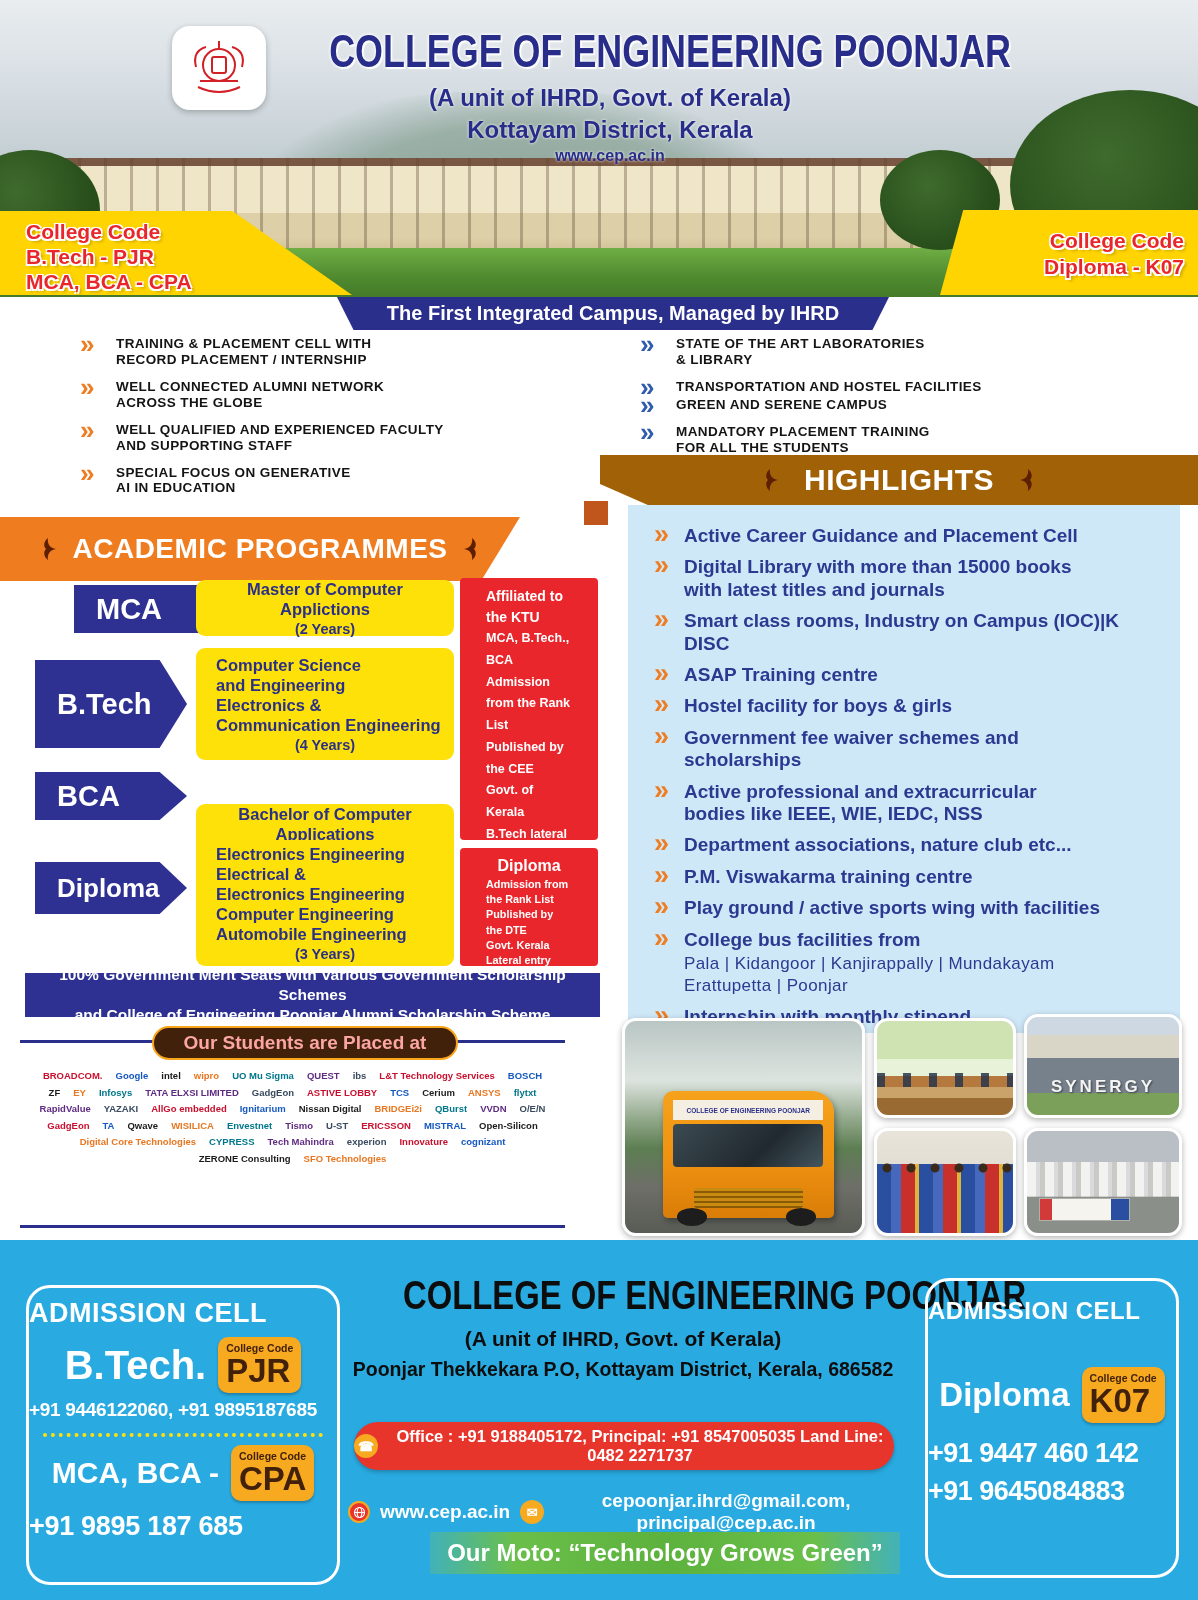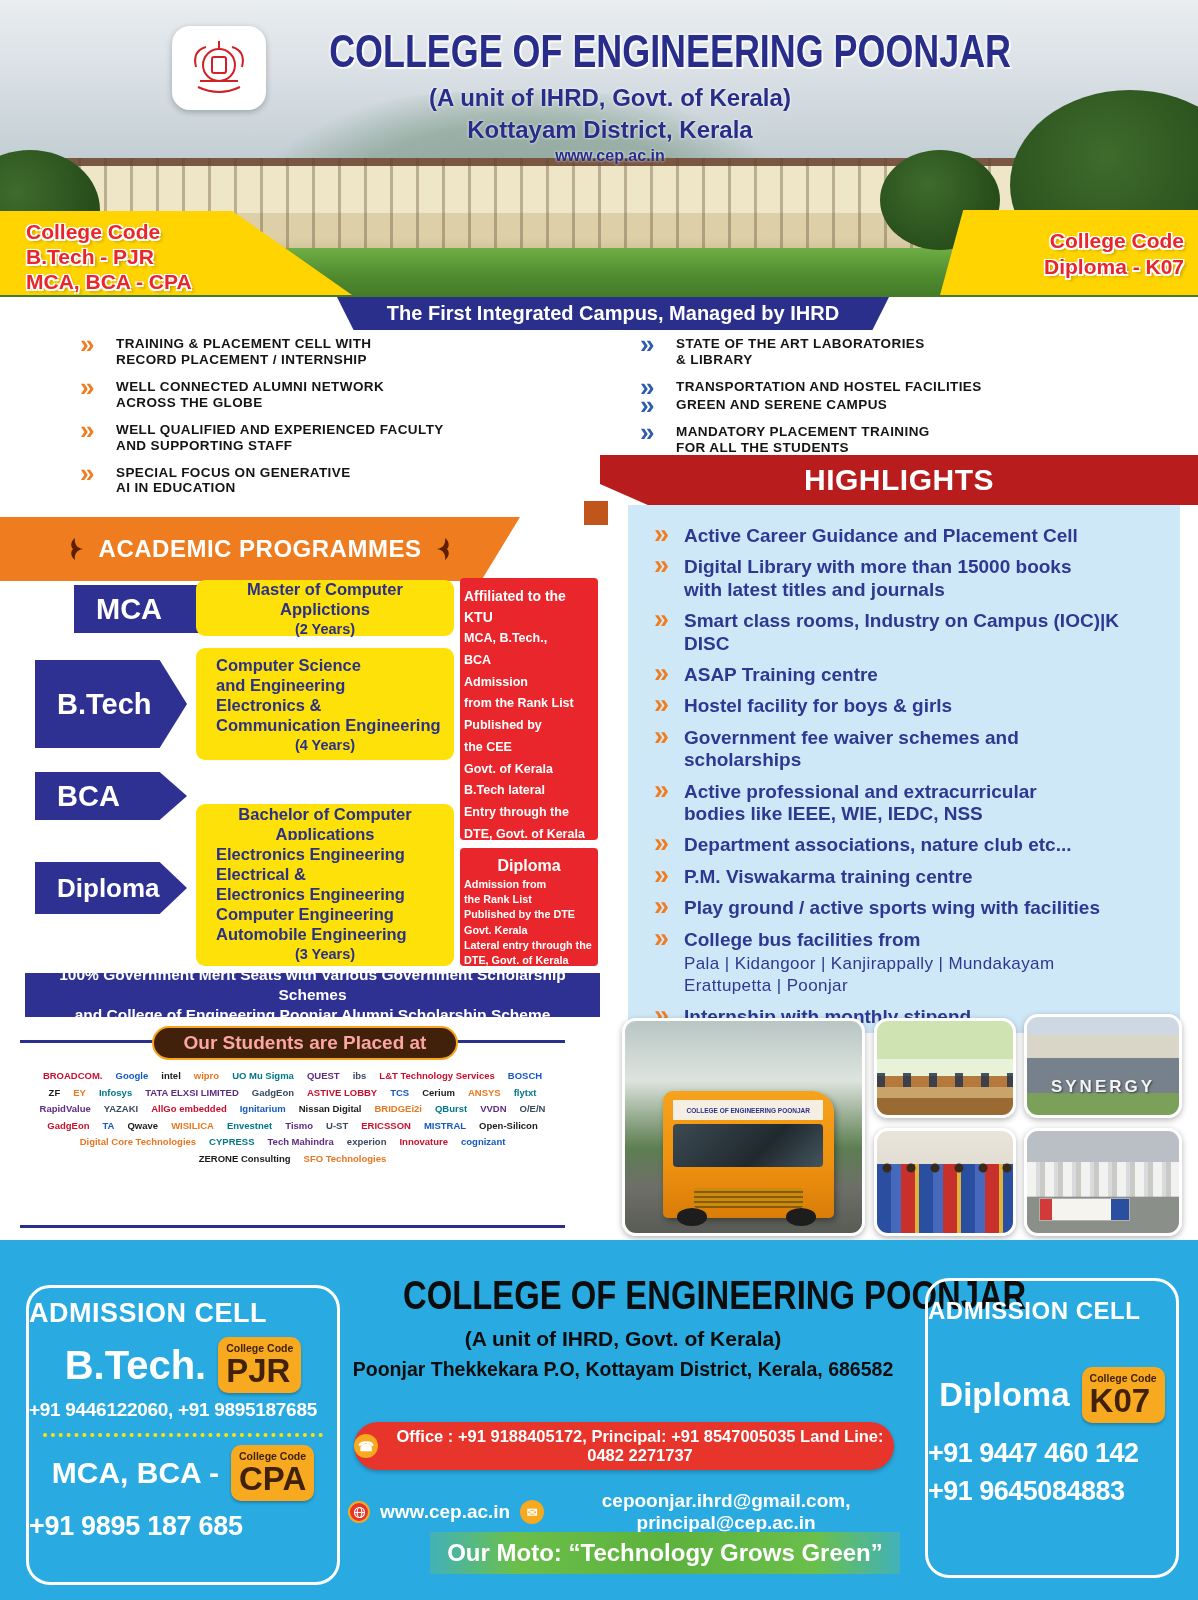--- a/index.html
+++ b/index.html
@@ -50,45 +50,45 @@
   .feat li::before{content:"\00BB";position:absolute;left:0;top:-7px;font-size:26px;font-weight:900;}
   .feat-left{left:80px;top:336px;width:520px;}
   .feat-left li::before{color:#f07c20;}
   .feat-right{left:640px;top:336px;width:545px;}
   .feat-right li::before{color:#2f5cad;}
   .feat-right li:nth-child(2){margin-bottom:2px;}
 
   
   .acad-banner{position:absolute;left:0;top:517px;width:520px;height:64px;background:#f07c20;
     clip-path:polygon(0 0,100% 0,92.5% 100%,0 100%);display:flex;align-items:center;justify-content:center;gap:14px;}
-  .banner-word{color:#fff;font-size:24px;font-weight:900;letter-spacing:.5px;}
+  .banner-word{color:#fff;font-size:28px;font-weight:900;letter-spacing:.5px;}
   .notch{position:absolute;left:584px;top:501px;width:24px;height:24px;background:#c1561c;}
 
   
-  .hl-banner{position:absolute;left:600px;top:455px;width:598px;height:50px;background:#b91c1c;
-    clip-path:polygon(0 0,100% 0,100% 100%,8% 100%,0 58%);display:flex;align-items:center;justify-content:center;gap:24px;flex-direction:column;}
+  .hl-banner{position:absolute;left:600px;top:455px;width:598px;height:50px;background:#a16207;
+    clip-path:polygon(0 0,100% 0,100% 100%,8% 100%,0 58%);display:flex;align-items:center;justify-content:center;gap:24px;}
   .hl-banner .banner-word{font-size:30px;}
   .hl-panel{position:absolute;left:628px;top:505px;width:552px;height:528px;background:#cfe8f8;
     padding:20px 14px 10px 26px;}
   .hl-item{position:relative;padding-left:30px;margin-bottom:9px;}
   .hl-item::before{content:"\00BB";position:absolute;left:0;top:-6px;font-size:27px;font-weight:900;color:#f07c20;}
   .hl-text{font-size:19px;font-weight:800;color:#2b3990;line-height:1.18;}
   .hl-sub{font-size:17px;font-weight:400;color:#2b3990;line-height:1.3;letter-spacing:.4px;margin-top:2px;}
   .hl-sub:empty{display:none;}
 
   
   .arrow{position:absolute;background:#2e3192;color:#fff;font-weight:900;display:flex;align-items:center;
     clip-path:polygon(0 0,82% 0,100% 50%,82% 100%,0 100%);padding-left:22px;font-size:29px;}
   .ybox{position:absolute;background:#ffe10a;border-radius:9px;color:#2b3087;
     display:flex;flex-direction:column;justify-content:center;padding:6px 10px;}
   .pname{font-size:16.5px;font-weight:800;line-height:1.22;}
   .pdur{font-size:14.5px;font-weight:800;text-align:center;margin-top:2px;}
   .ybox.center .pname{text-align:center;}
   .ybox.left .pname{text-align:left;padding-left:10px;}
-  .redbox{position:absolute;background:#e8262c;border-radius:4px;color:#fff;padding:8px 4px;}
+  .redbox{position:absolute;background:#e8262c;border-radius:4px;color:#fff;padding:8px 26px;}
   .ktu-title{font-size:14px;font-weight:800;line-height:1.5;}
   .ktu-lines{font-size:12.5px;font-weight:800;line-height:1.74;}
   .dip-title{font-size:16px;font-weight:800;text-align:center;line-height:1.3;}
   .dip-lines{font-size:10.8px;font-weight:800;line-height:1.42;}
   .merit{position:absolute;left:25px;top:973px;width:575px;height:44px;background:#2e3192;color:#fff;
     font-size:15.5px;font-weight:800;display:flex;align-items:center;justify-content:center;text-align:center;line-height:1.3;}
 
   
   .placed-panel{position:absolute;left:20px;top:1040px;width:545px;height:188px;background:#fff;
     border-top:3px solid #2b2f8c;border-bottom:3px solid #2b2f8c;}

